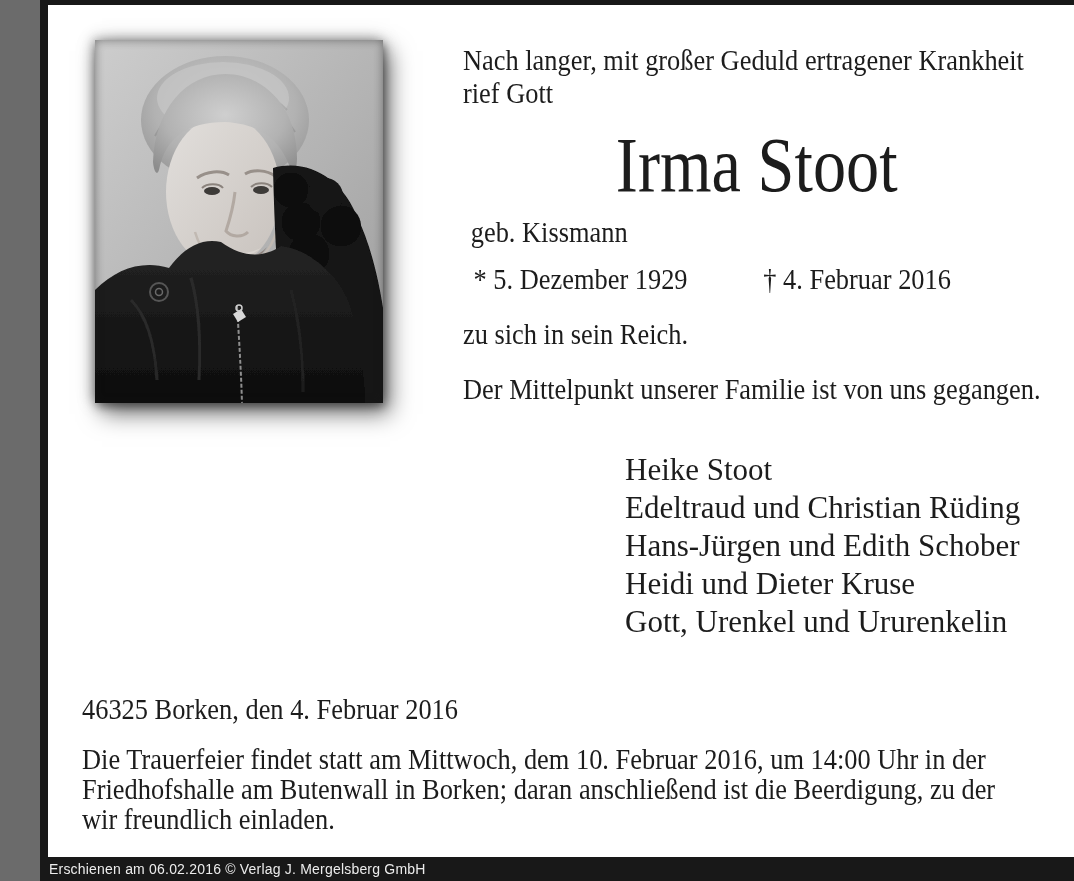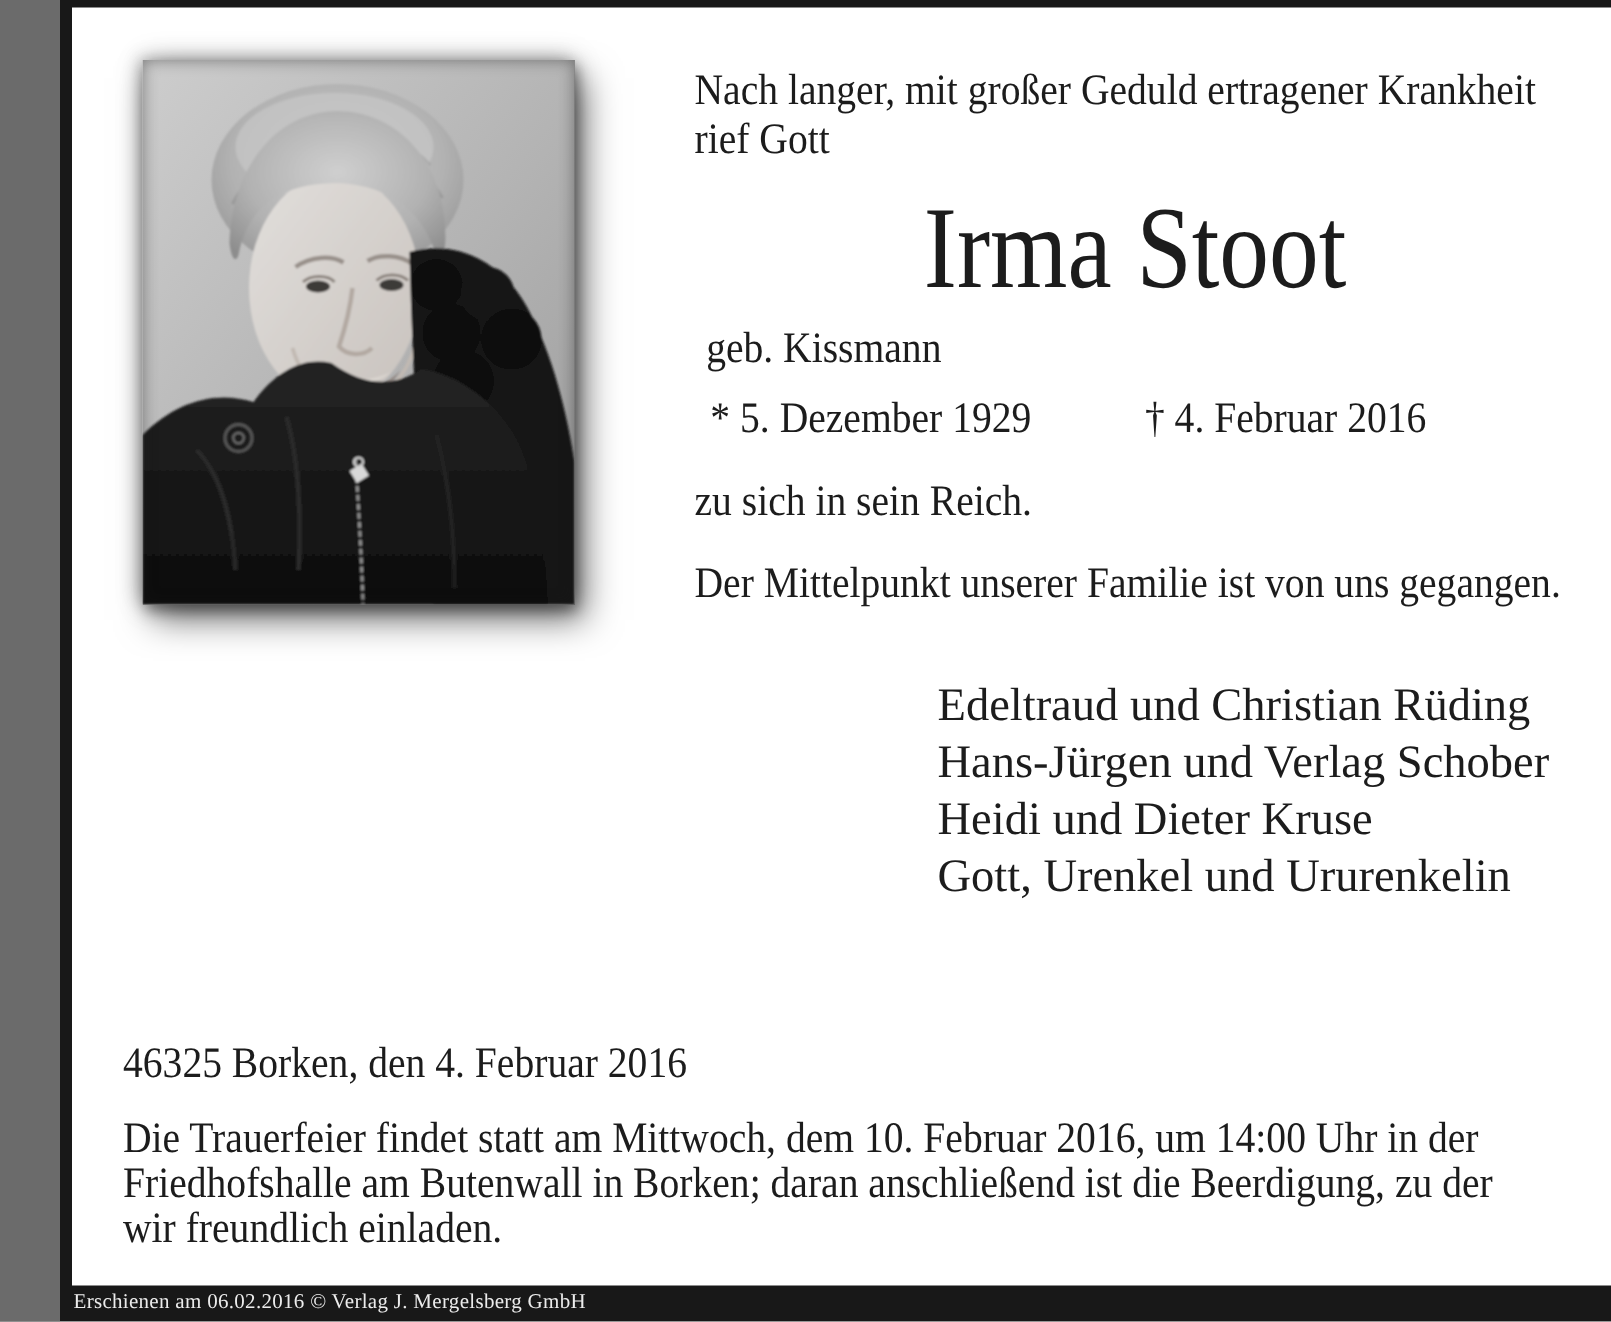--- a/index.html
+++ b/index.html
@@ -15,21 +15,21 @@
   }
   
   .frame{
     position:absolute;inset:0;
     border-style:solid;border-color:#181818;
     border-width:5px 7px 24px 8px;
     pointer-events:none;z-index:5;
   }
   .imprint{
     position:absolute;left:9px;bottom:3px;z-index:6;
-    font-family:Liberation Serif, serif;
+    font-family:Liberation Sans, sans-serif;
     font-size:14px;line-height:18px;color:#ececec;
     letter-spacing:.2px;white-space:nowrap;
   }
   
   .photo{
     position:absolute;left:55px;top:40px;width:288px;height:363px;
     box-shadow:
       7px 11px 22px rgba(0,0,0,.50),
       2px 4px 9px rgba(0,0,0,.38),
       -3px -2px 10px rgba(0,0,0,.16),
@@ -195,22 +195,23 @@
   <div class="dates-wrap">
     <span class="date-inner">* 5. Dezember 1929</span>
     <span class="date-inner">† 4. Februar 2016</span>
   </div>
 
   <div class="single-line reich cond">zu sich in sein Reich.</div>
 
   <div class="single-line family cond">Der Mittelpunkt unserer Familie ist von uns gegangen.</div>
 
   <div class="mourners">
+    <div>Heike Stoot</div>
     <div>Edeltraud und Christian Rüding</div>
-    <div>Hans-Jürgen und Verlag Schober</div>
+    <div>Hans-Jürgen und Edith Schober</div>
     <div>Heidi und Dieter Kruse</div>
     <div>Gott, Urenkel und Ururenkelin</div>
   </div>
 
   <div class="place-date cond">46325 Borken, den 4. Februar 2016</div>
 
   <div class="funeral cond">
     <div>Die Trauerfeier findet statt am Mittwoch, dem 10. Februar 2016, um 14:00 Uhr in der</div>
     <div>Friedhofshalle am Butenwall in Borken; daran anschließend ist die Beerdigung, zu der</div>
     <div>wir freundlich einladen.</div>

